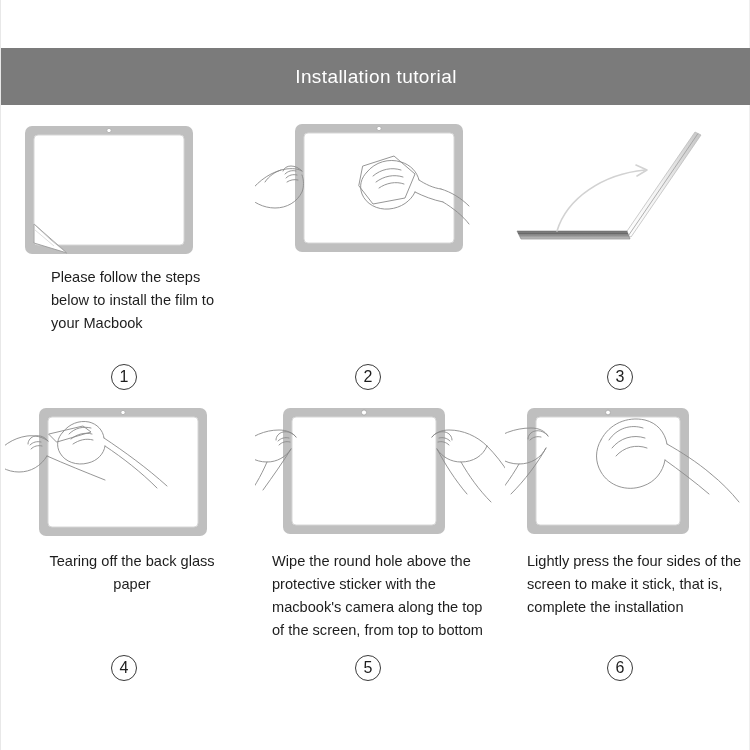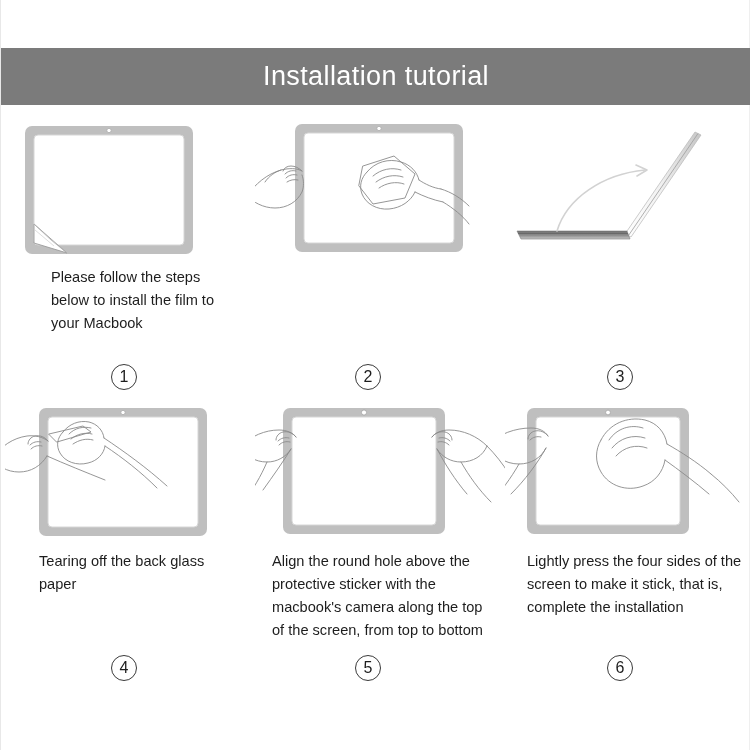--- a/index.html
+++ b/index.html
@@ -32,21 +32,21 @@
     top: 48px;
     width: 750px;
     height: 57px;
     background: #7b7b7b;
     display: flex;
     align-items: center;
     justify-content: center;
   }
   .banner-title {
     color: #ffffff;
-    font-size: 27px;
+    font-size: 19px;
     font-weight: 400;
     letter-spacing: 0.4px;
     line-height: 1;
   }
 
   
   .grid {
     position: absolute;
     left: 4px;
     top: 112px;
@@ -73,21 +73,21 @@
 
   .caption {
     font-size: 14.6px;
     line-height: 23px;
     color: #1d1d1d;
     padding: 0 14px 0 0;
   }
   .cell-1 .caption { margin: 6px 0 0 46px; width: 178px; }
   .cell-2 .caption { margin: 6px 0 0 36px; width: 186px; }
   .cell-3 .caption { margin: 6px 0 0 22px; width: 196px; }
-  .cell-4 .caption { margin: 2px 0 0 34px; width: 186px; }
+  .cell-4 .caption { margin: 2px 0 0 34px; width: 186px; text-align: center; }
   .cell-5 .caption { margin: 2px 0 0 17px; width: 212px; }
   .cell-6 .caption { margin: 2px 0 0 22px; width: 228px; }
 
   .step-badge {
     position: absolute;
     width: 26px;
     height: 26px;
     border-radius: 50%;
     border: 1.4px solid #3a3a3a;
     color: #1d1d1d;
@@ -251,21 +251,21 @@
               <path d="M177 37 C180 33, 185 31, 190 32 C194 33, 197 36, 197 40"></path>
               <path d="M195 41 C192 38, 188 37, 184 38"></path>
               <path d="M194 45 C191 42, 187 41, 183 42"></path>
               <path d="M232 46 C228 56, 218 62, 206 62 C196 62, 187 57, 182 49"></path>
               <path d="M182 49 C190 64, 200 80, 212 94"></path>
               <path d="M206 62 C214 76, 224 90, 236 102"></path>
               <path d="M232 46 C240 54, 248 64, 254 74"></path>
             </g>
           </svg>
         </div>
-        <div class="caption">Align the round hole above the protective sticker with the macbook's camera along the top of the screen, from top to bottom</div>
+        <div class="caption">Wipe the round hole above the protective sticker with the macbook's camera along the top of the screen, from top to bottom</div>
         <div class="step-badge">5</div>
       </div>
 
       <div class="cell cell-6">
         <div class="art">
           <svg width="250" height="148" viewBox="0 0 250 148">
             <rect x="22" y="8" width="162" height="126" rx="7" ry="7" fill="#bfbfbf"></rect>
             <rect x="31" y="17" width="144" height="108" rx="4" ry="4" fill="#ffffff" stroke="#d6d6d6" stroke-width="1"></rect>
             <circle cx="103" cy="12.5" r="2.4" fill="#ffffff" stroke="#a9a9a9" stroke-width="0.9"></circle>
             <g fill="none" stroke="#8a8a8a" stroke-width="0.9" stroke-linejoin="round" stroke-linecap="round">

